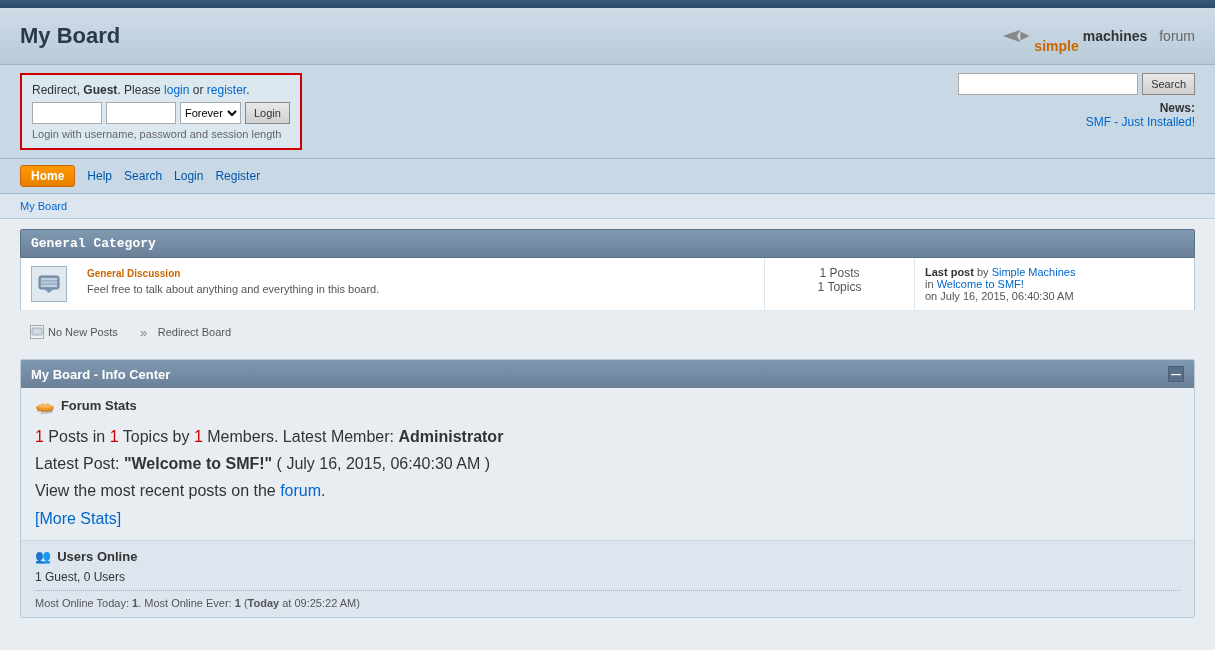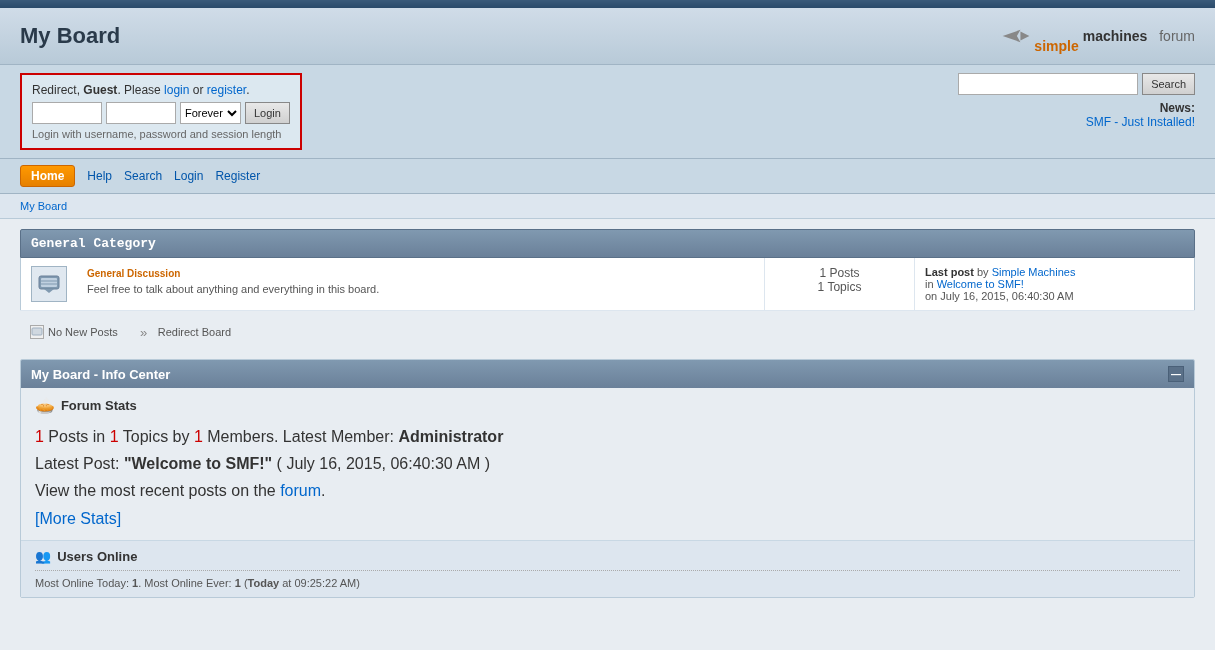--- a/index.html
+++ b/index.html
@@ -477,20 +477,21 @@
           <a href="#">[More Stats]</a>
         </div>
       </div>
 
       <div class="users-section">
         <div class="users-section-title">
           <span class="section-icon">👥</span>
           <span>Users Online</span>
         </div>
         <div class="users-body">
+          <div>1 Guest, 0 Users</div>
           <hr class="divider-dotted">
           <div class="online-stats">
             Most Online Today: <strong>1</strong>. Most Online Ever: <strong>1</strong> (<strong>Today</strong> at 09:25:22 AM)
           </div>
         </div>
       </div>
 
     </div>
   </div>
 

